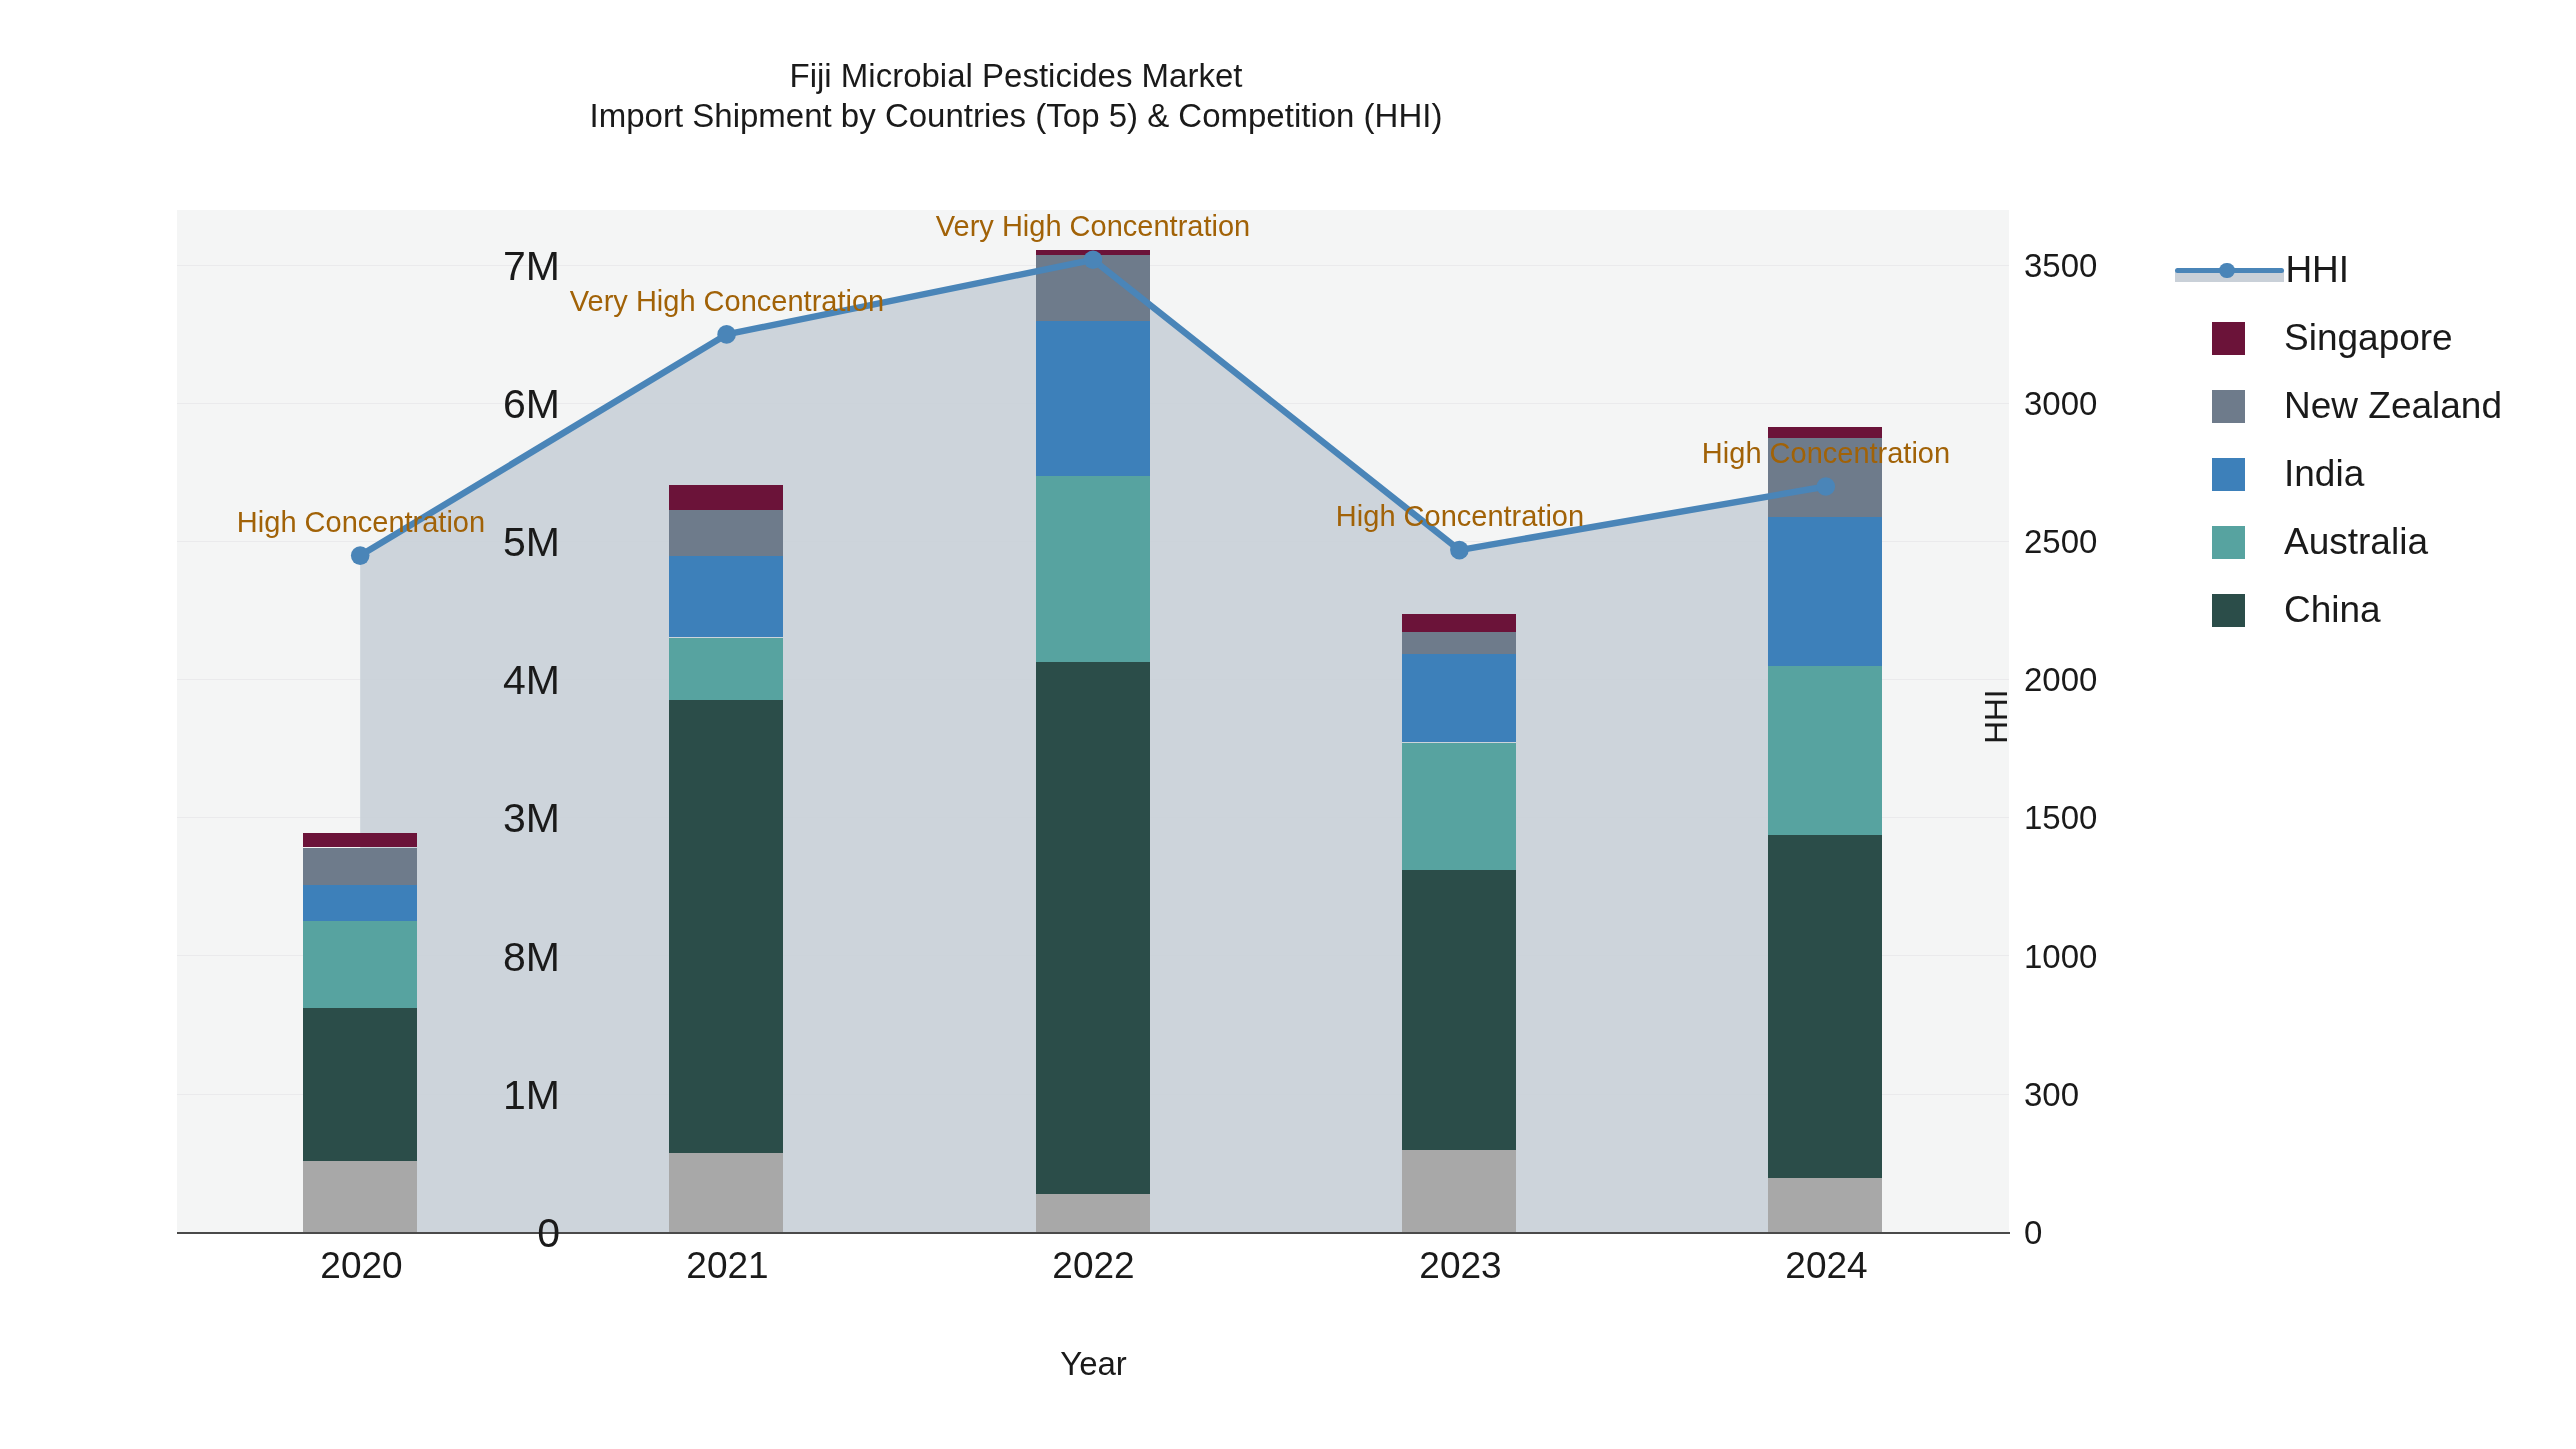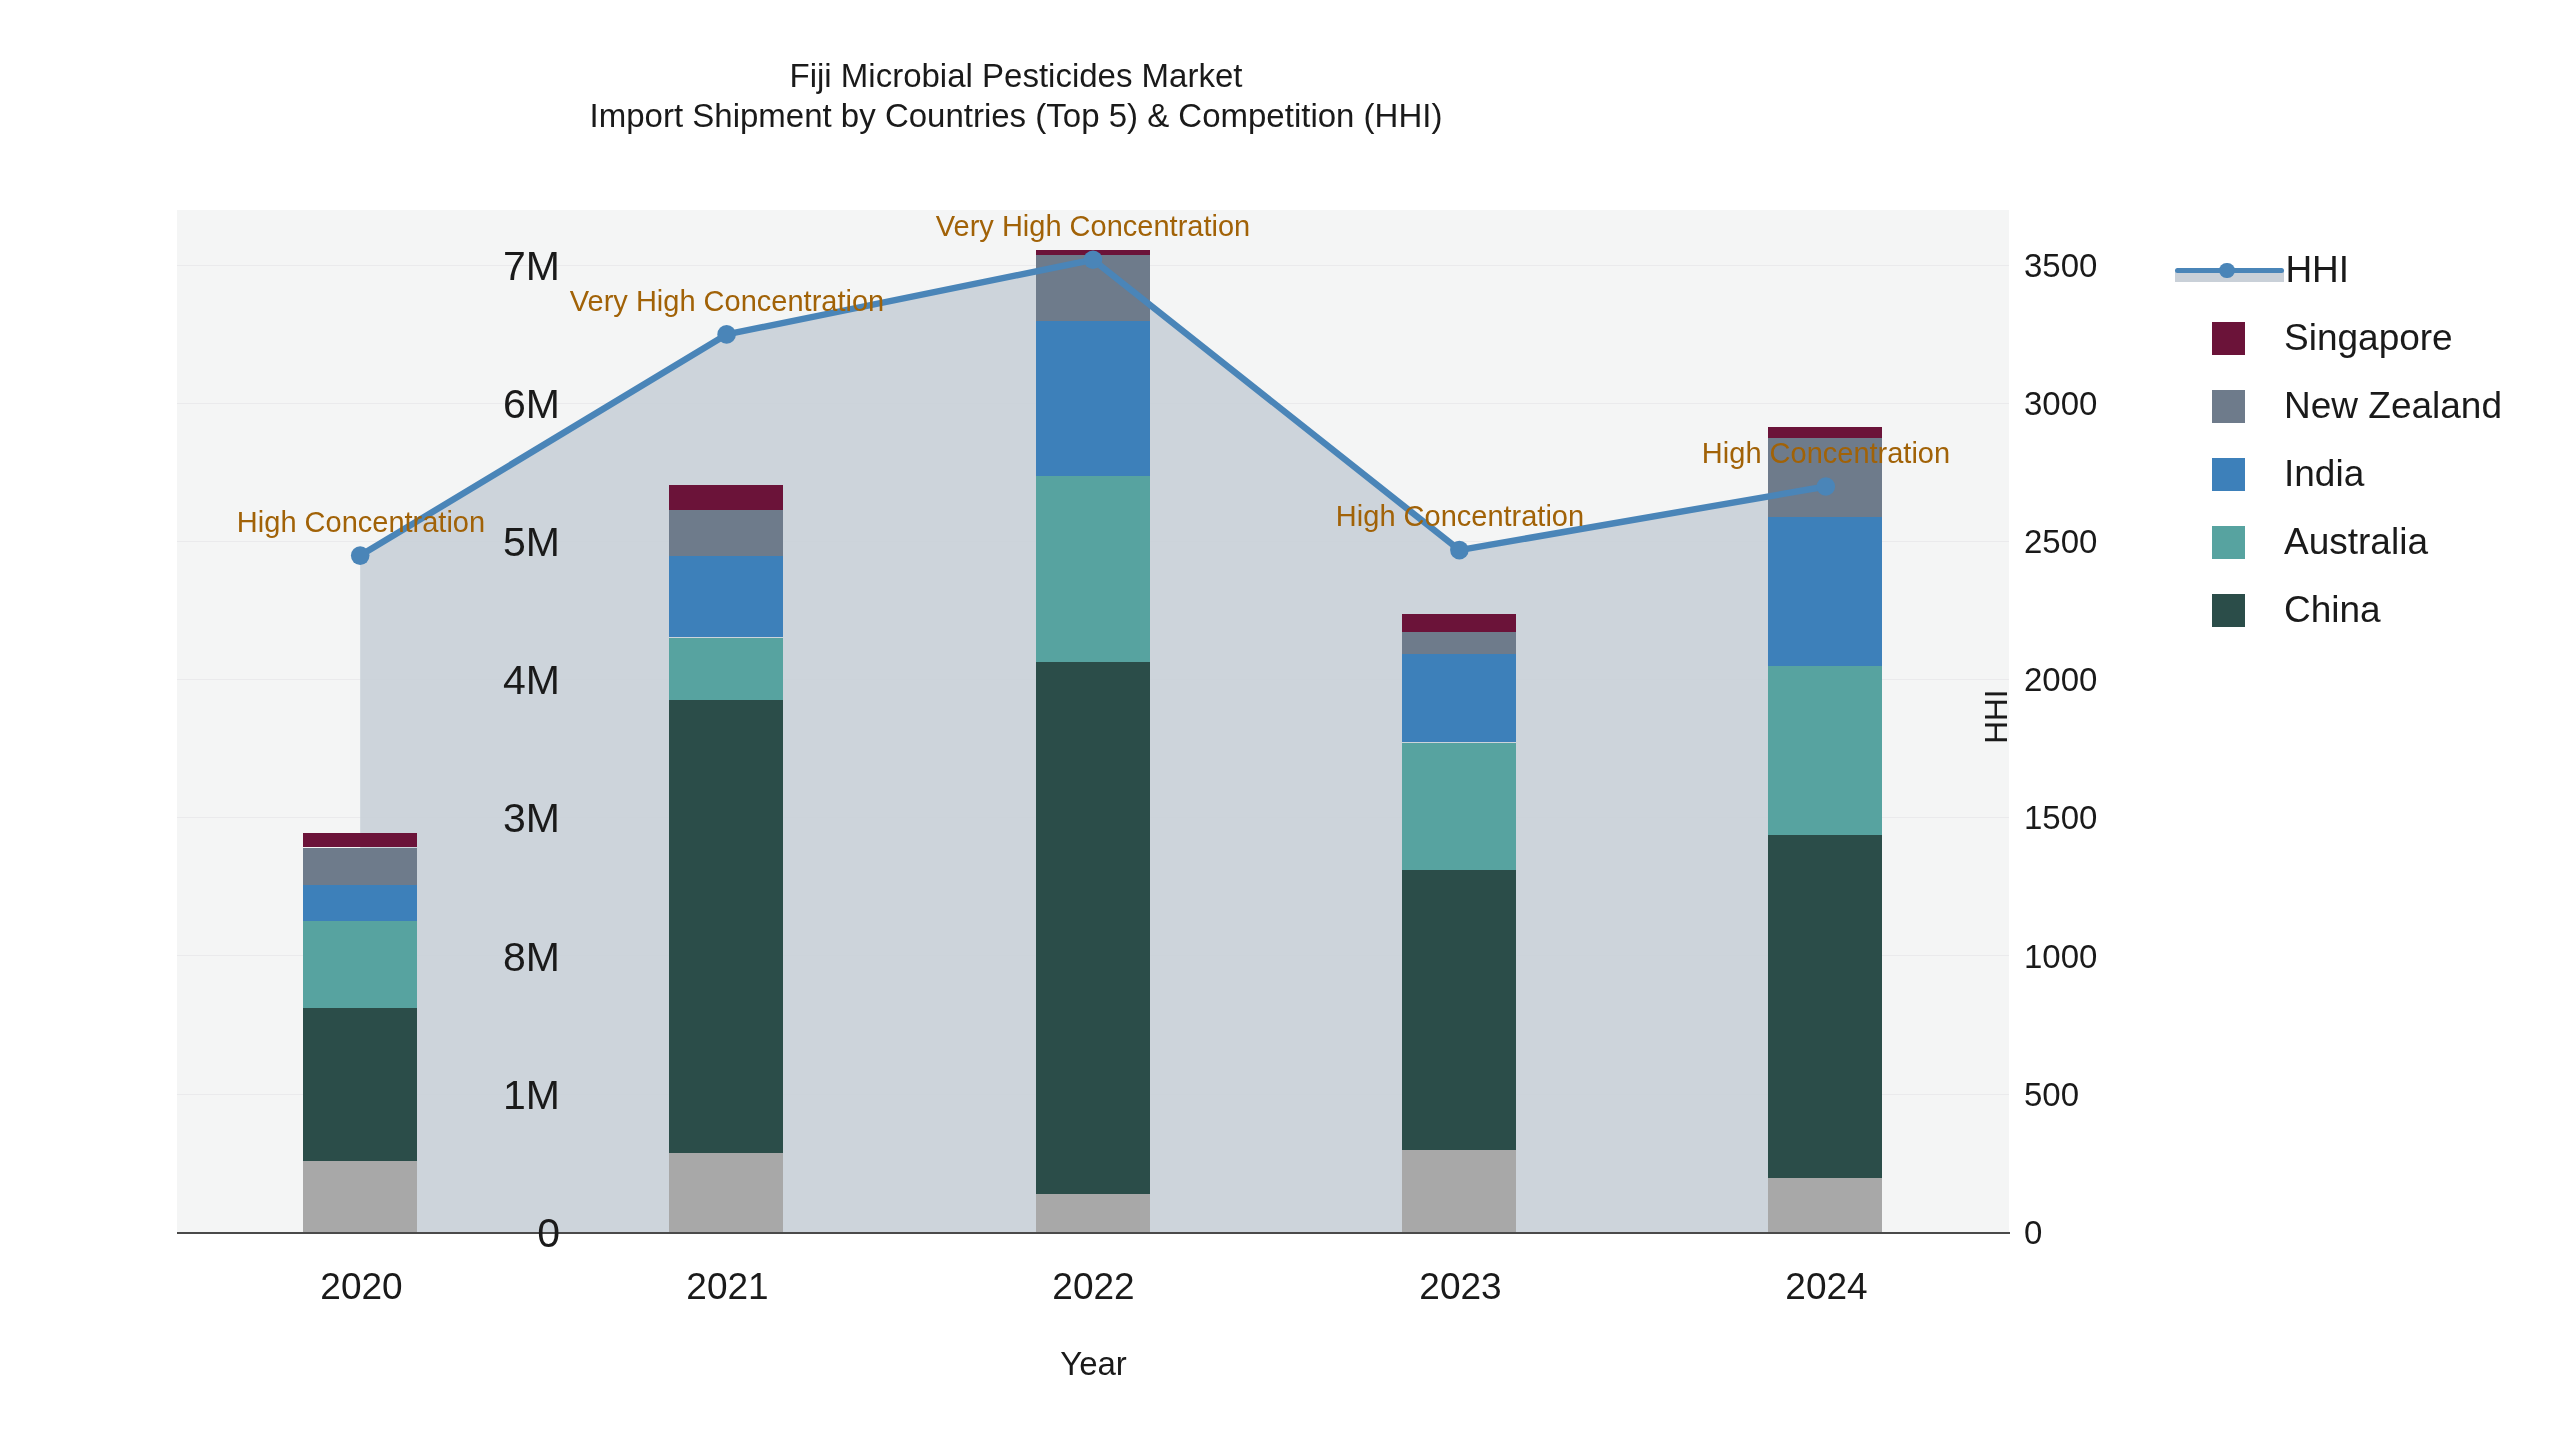--- a/index.html
+++ b/index.html
@@ -52,21 +52,21 @@
     font-size:41px;color:#1a1a1a;transform:translateY(-50%);
     white-space:nowrap;
   }
   .ytick-right{
     position:absolute;left:2024px;text-align:left;width:215px;
     font-size:33px;color:#1a1a1a;transform:translateY(-50%);
     white-space:nowrap;
   }
   .xtick{
     position:absolute;top:1245px;width:215px;margin-left:-107px;
-    text-align:center;font-size:37px;color:#1a1a1a;margin-top:21px;
+    text-align:center;font-size:37px;color:#1a1a1a;
   }
   #ylabel-left-wrap{position:absolute;left:0px;top:186px;width:72px;height:1073px;}
   #ylabel-right-wrap{position:absolute;left:2154px;top:501px;width:72px;height:429px;}
   #ylabel-right{
     position:absolute;left:-179px;top:0px;width:429px;height:43px;
     display:flex;align-items:center;justify-content:center;
     transform:rotate(-90deg);transform-origin:215px 215px;
     font-size:31.5px;color:#1a1a1a;
   }
   #xlabel{
@@ -190,21 +190,21 @@
       <div class="ytick-left" style="top: 1095px;">1M</div>
       <div class="ytick-left" style="top: 957px;">8M</div>
       <div class="ytick-left" style="top: 818px;">3M</div>
       <div class="ytick-left" style="top: 680px;">4M</div>
       <div class="ytick-left" style="top: 542px;">5M</div>
       <div class="ytick-left" style="top: 404px;">6M</div>
       <div class="ytick-left" style="top: 266px;">7M</div>
     </div>
   <div id="yticks-right">
       <div class="ytick-right" style="top: 1233px;">0</div>
-      <div class="ytick-right" style="top: 1095px;">500</div>
+      <div class="ytick-right" style="top: 1095px;">300</div>
       <div class="ytick-right" style="top: 957px;">1000</div>
       <div class="ytick-right" style="top: 818px;">1500</div>
       <div class="ytick-right" style="top: 680px;">2000</div>
       <div class="ytick-right" style="top: 542px;">2500</div>
       <div class="ytick-right" style="top: 404px;">3000</div>
       <div class="ytick-right" style="top: 266px;">3500</div>
     </div>
   <div id="xticks">
       <div class="xtick" style="left: 361px;">2020</div>
       <div class="xtick" style="left: 727px;">2021</div>

